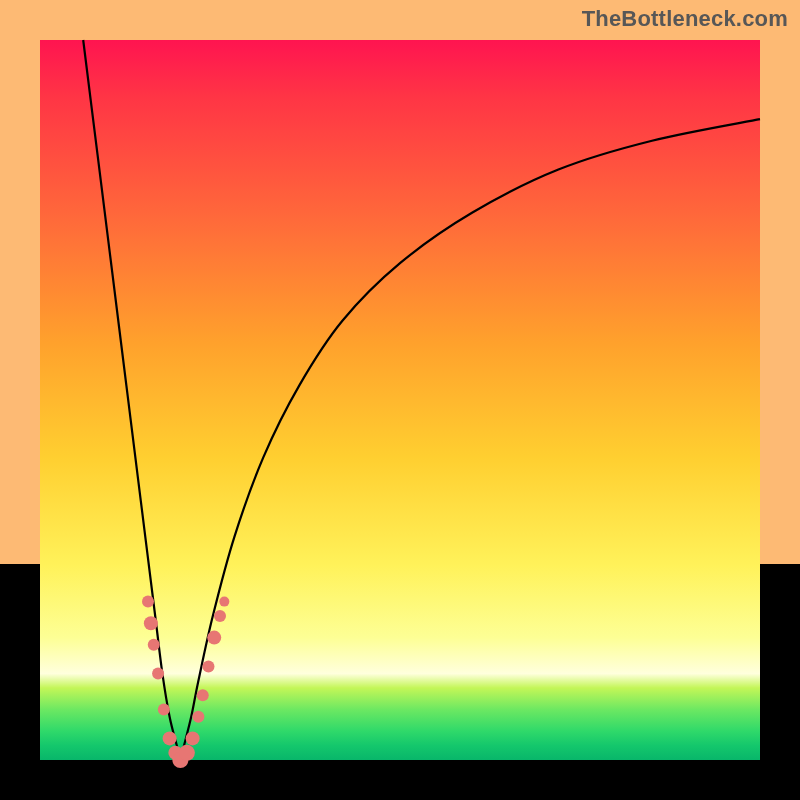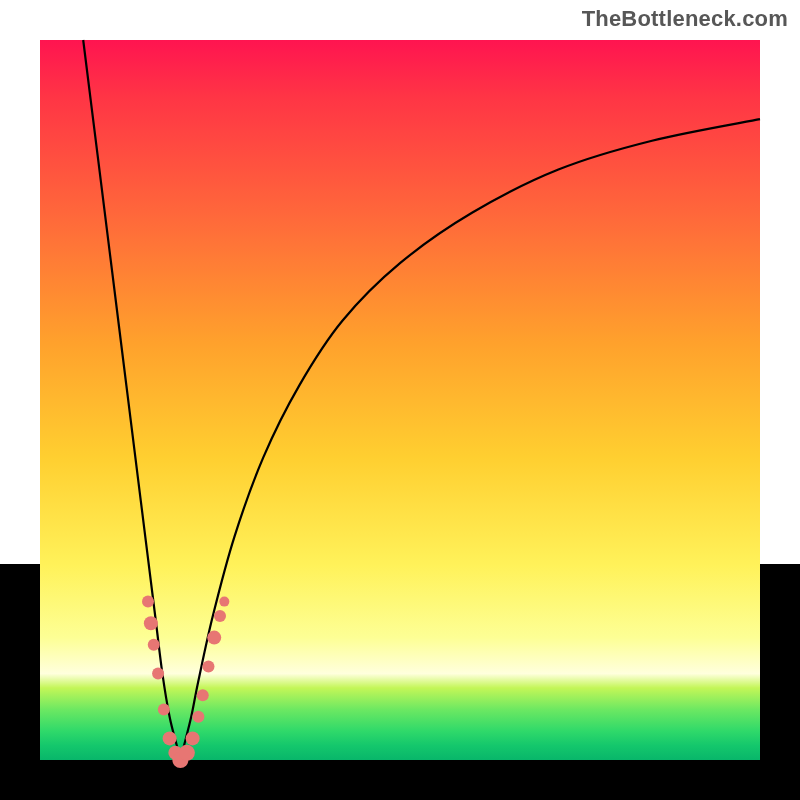--- a/index.html
+++ b/index.html
@@ -10,21 +10,21 @@
     background: #000;
     font-family: Arial, Helvetica, sans-serif;
     overflow: hidden;
   }
   .frame {
     position: absolute;
     left: 0;
     top: 0;
     width: 800px;
     height: 564px;
-    background: #ffffff;
+    background: #fdba74;
   }
   .plot-bg {
     position: absolute;
     left: 40px;
     top: 40px;
     width: 720px;
     height: 720px;
     
     background: linear-gradient(
       to bottom,

